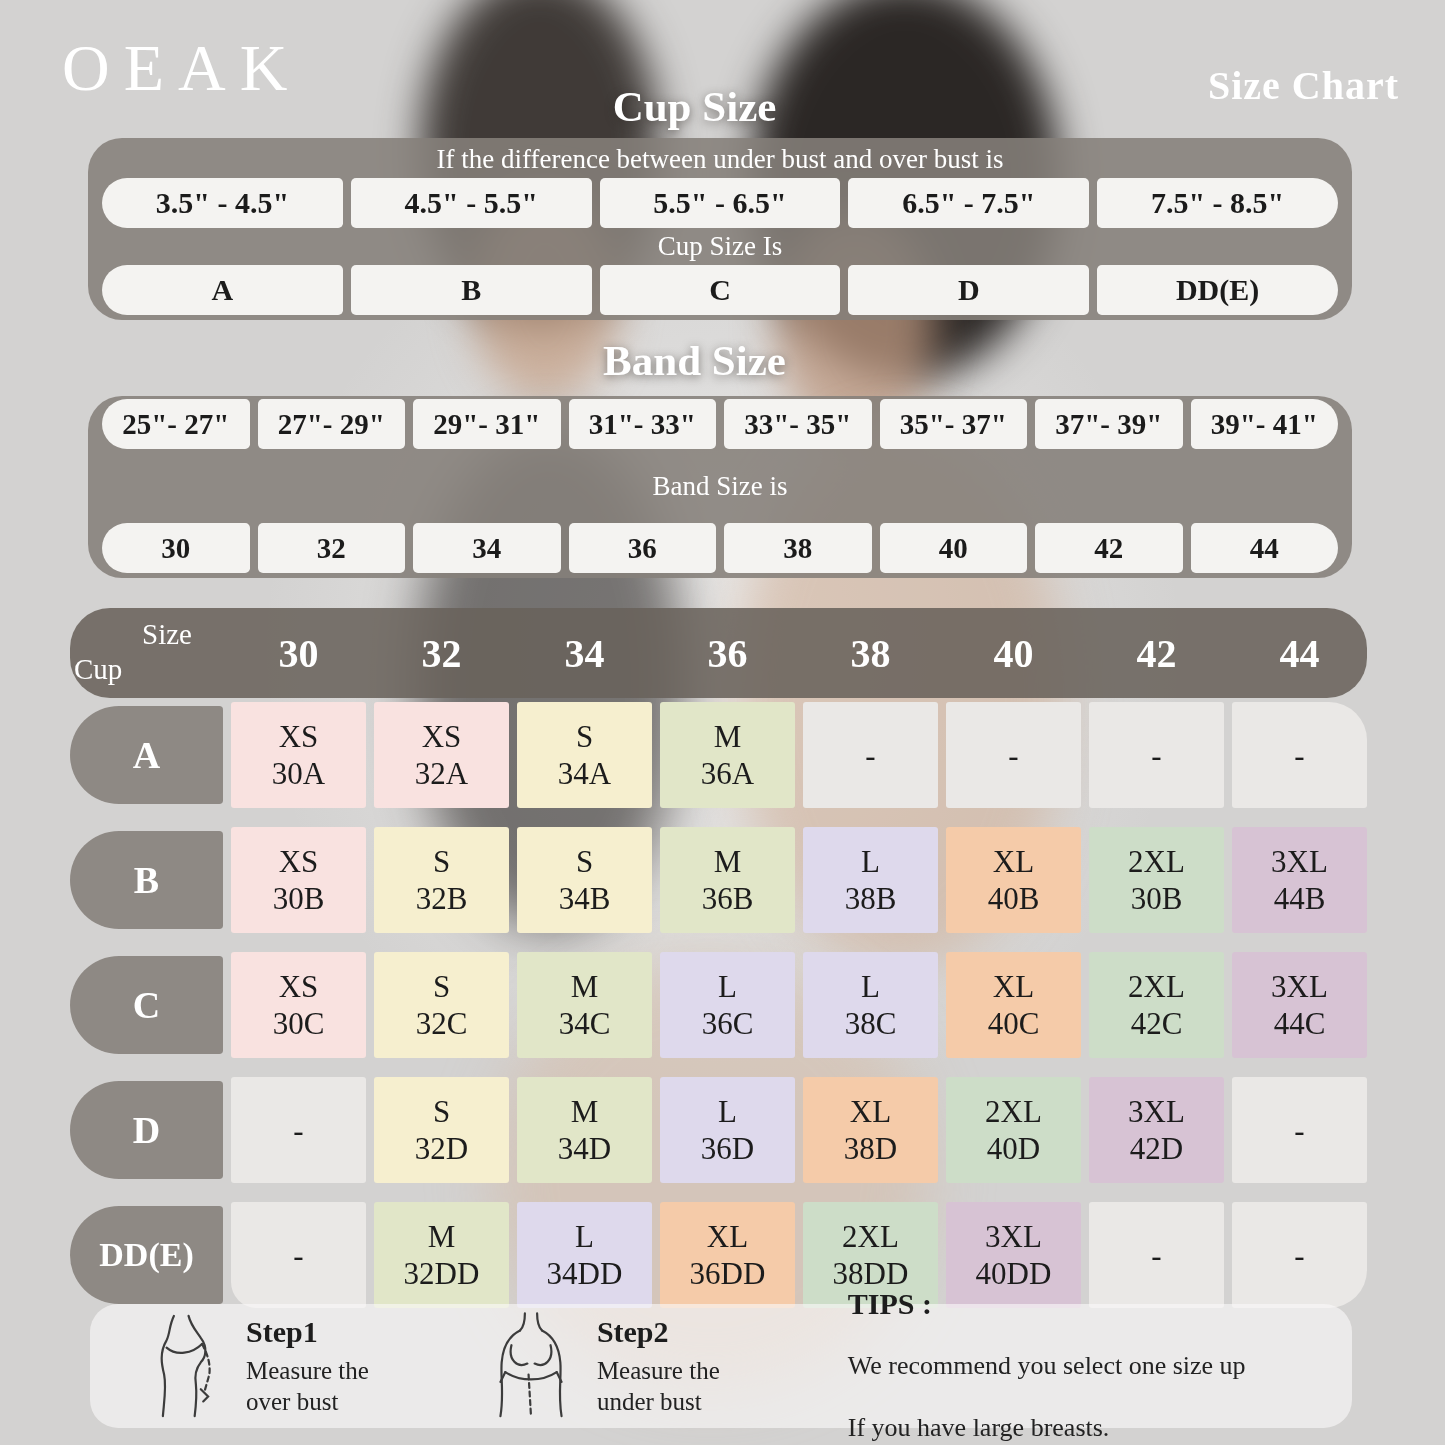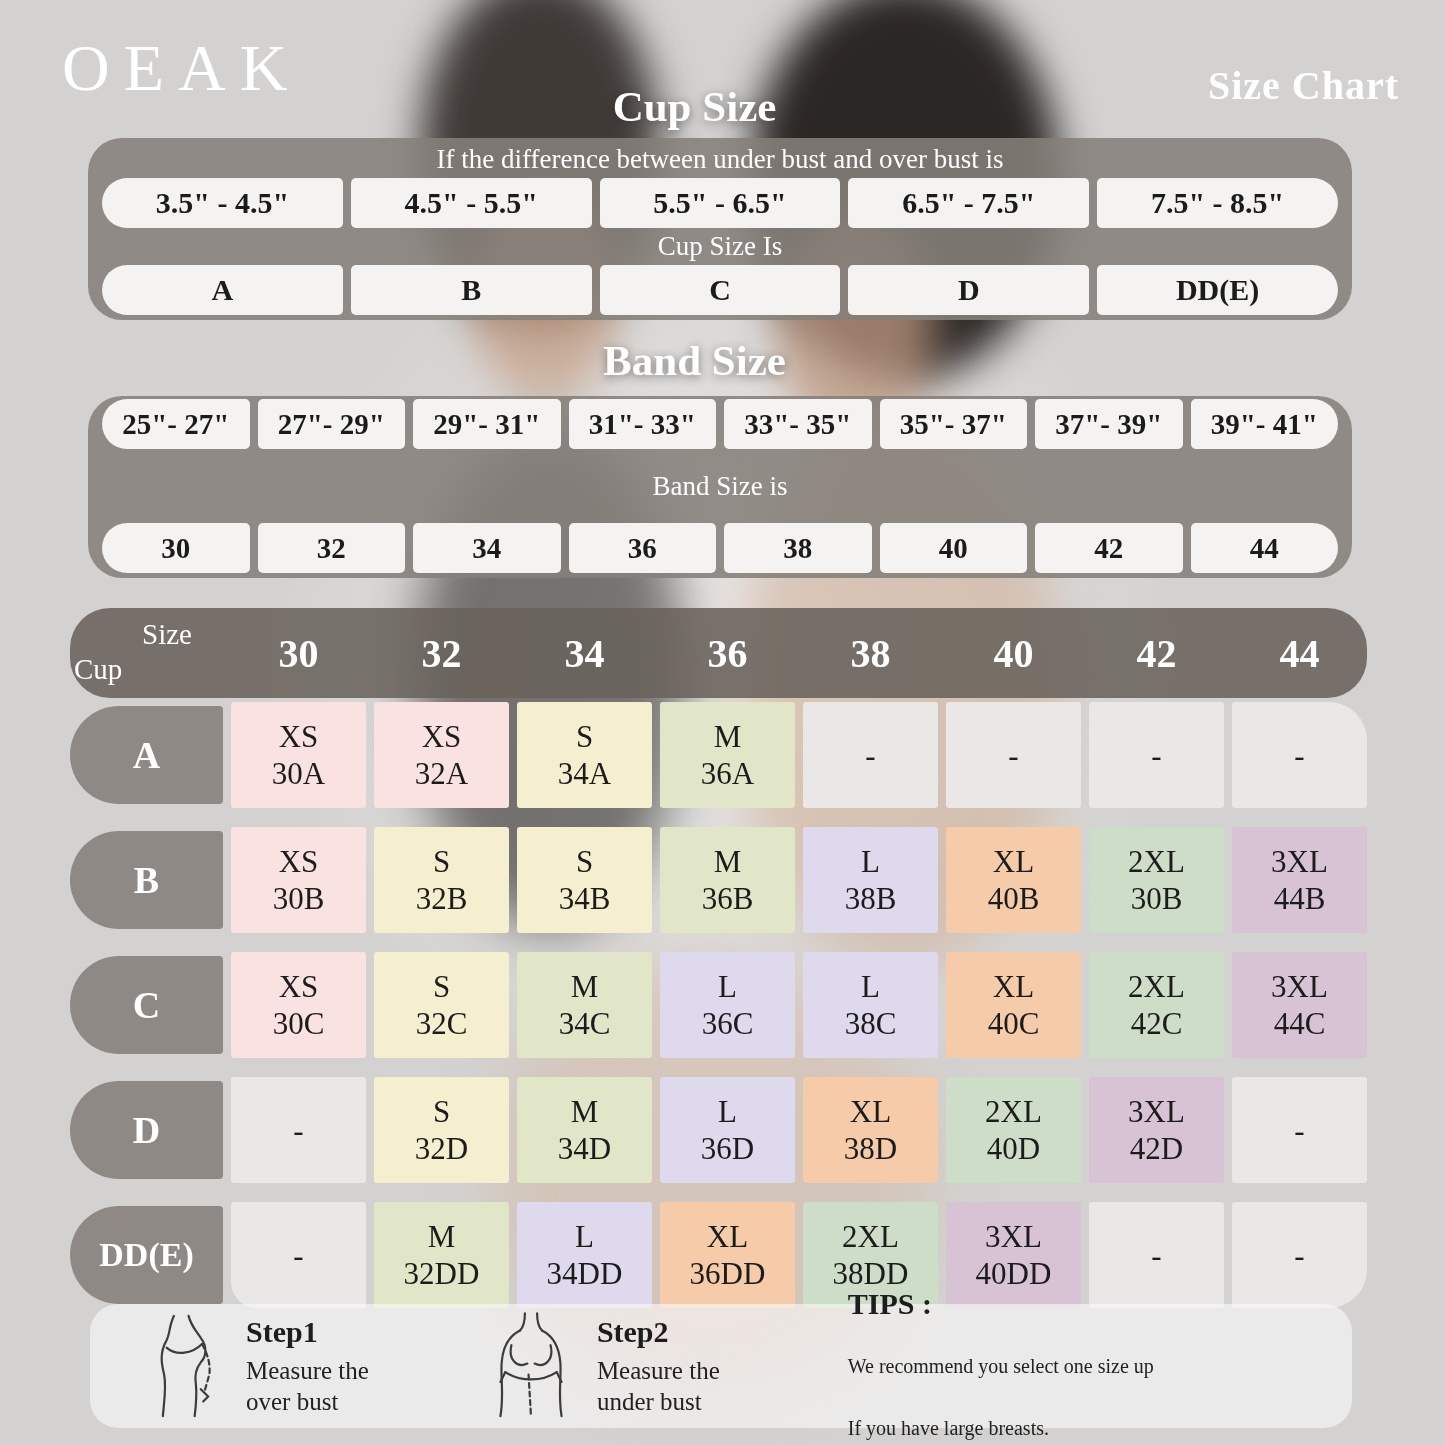--- a/index.html
+++ b/index.html
@@ -68,21 +68,21 @@
     background:rgba(250,249,248,0.62);border-radius:28px;display:flex;align-items:center;}
   .step{display:flex;align-items:center;}
   .step-icon{width:88px;height:110px;flex:none;}
   .step-text{margin-left:22px;}
   .step-title{font-size:30px;font-weight:bold;color:#1d1d1d;margin-bottom:6px;}
   .step-line{font-size:25px;color:#222;line-height:31px;}
   .s1{margin-left:46px;}
   .s2{margin-left:118px;}
   .tips{margin-left:128px;}
   .tips-title{font-size:30px;font-weight:bold;color:#1d1d1d;margin-bottom:6px;}
-  .tips-line{font-size:20px;color:#222;line-height:34px;margin-top:28px;}
+  .tips-line{font-size:26px;color:#222;line-height:34px;margin-top:28px;}
 </style>
 </head>
 <body>
 
 <div id="canvas">
 
   <div>
     <div class="blob hair-l"></div>
     <div class="blob hair-r"></div>
     <div class="blob face-l"></div>

